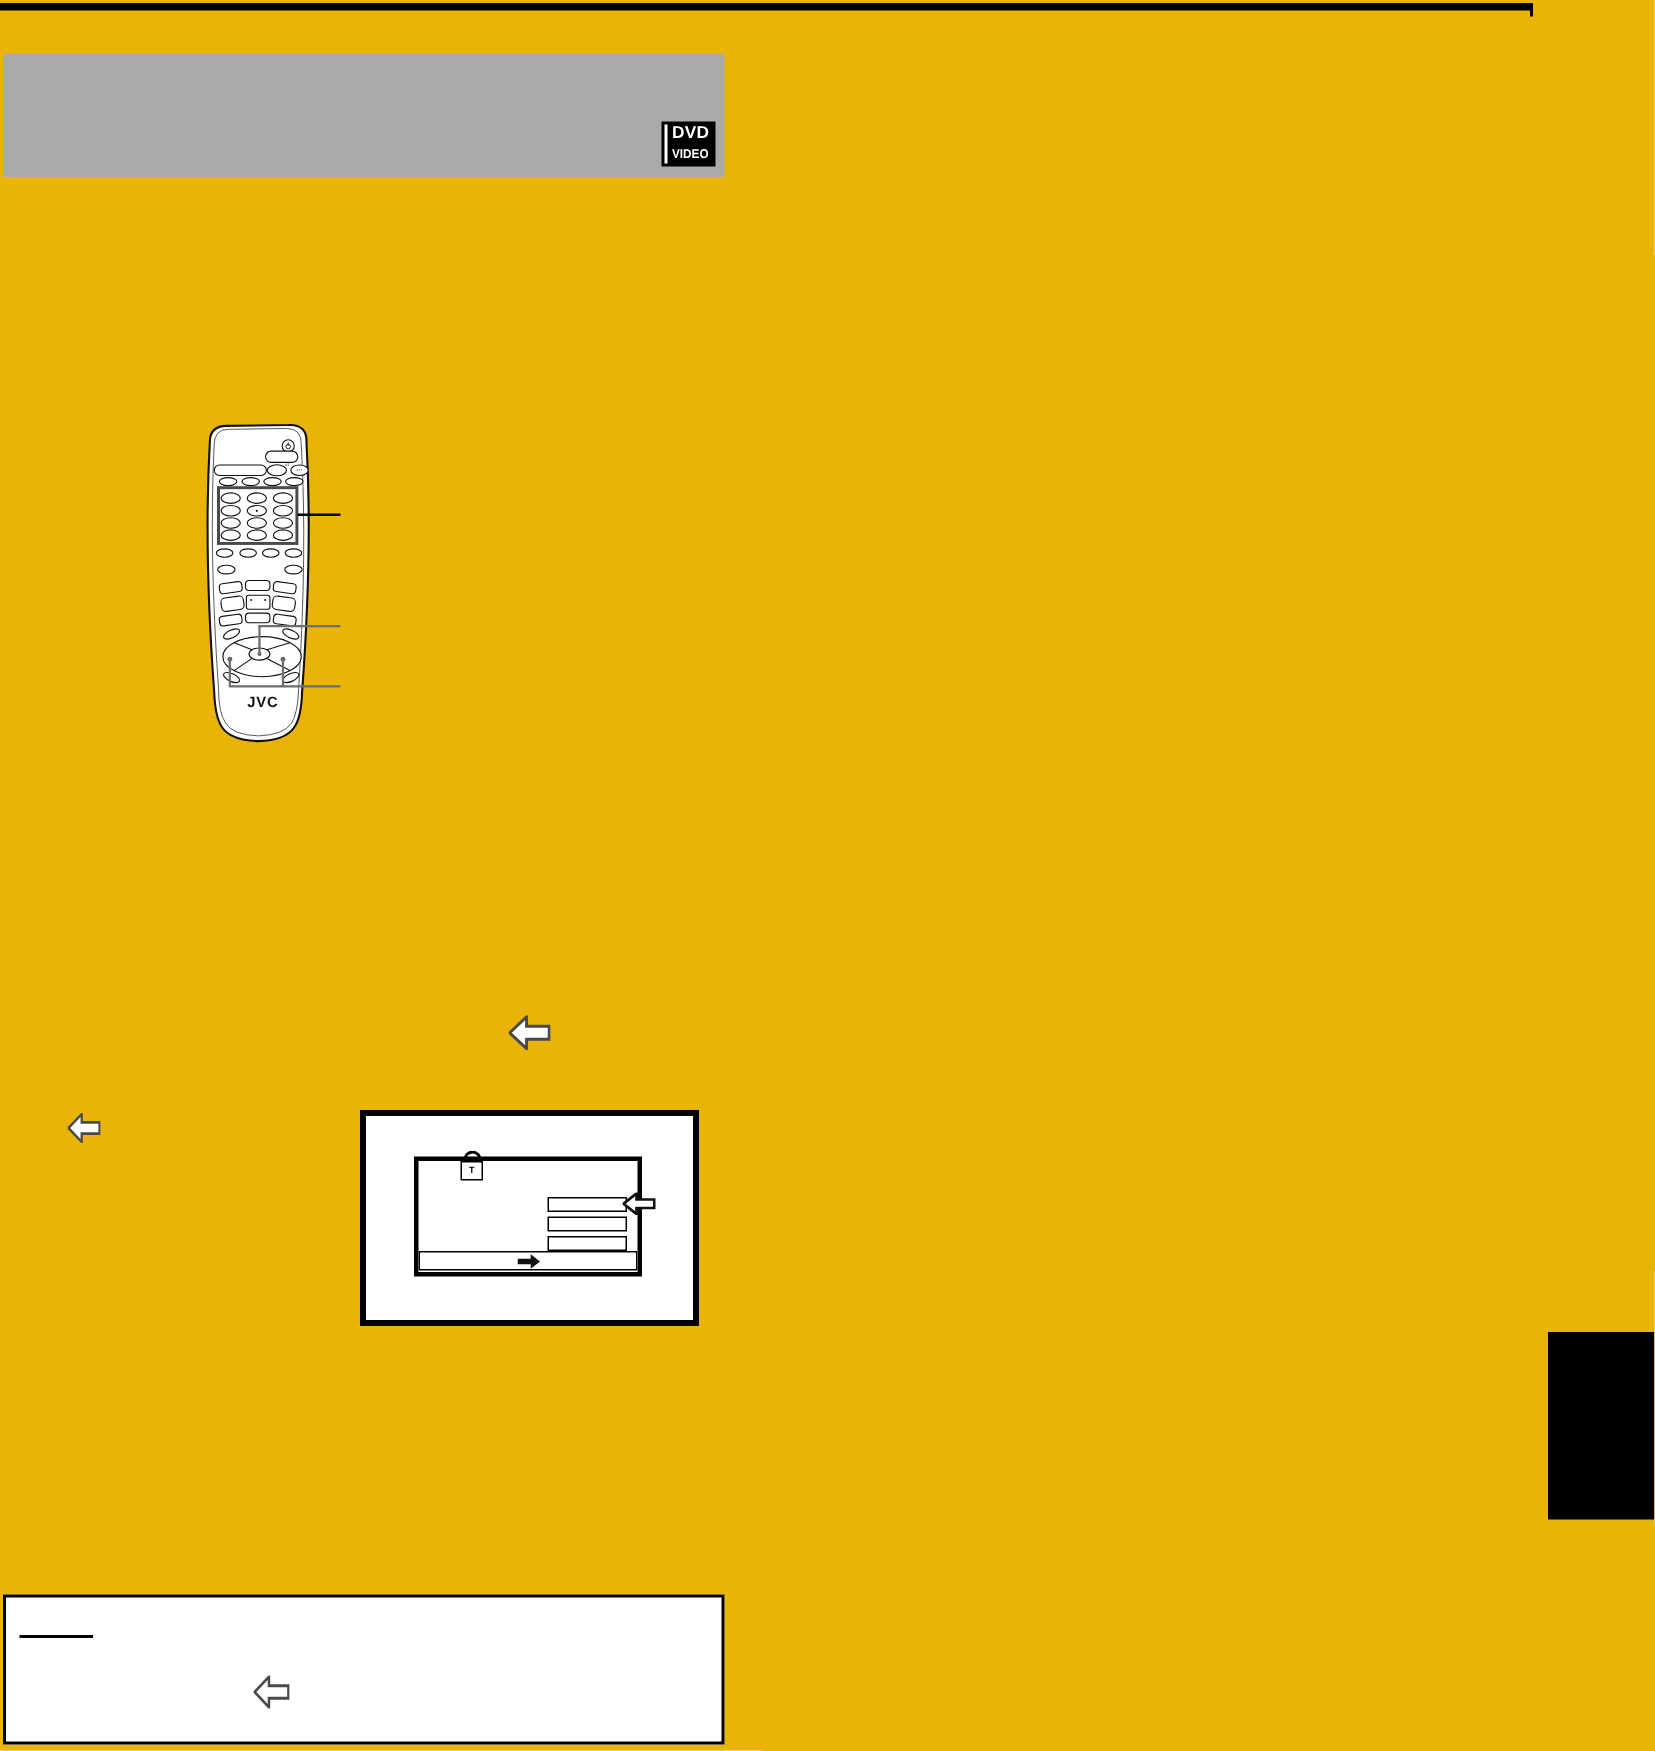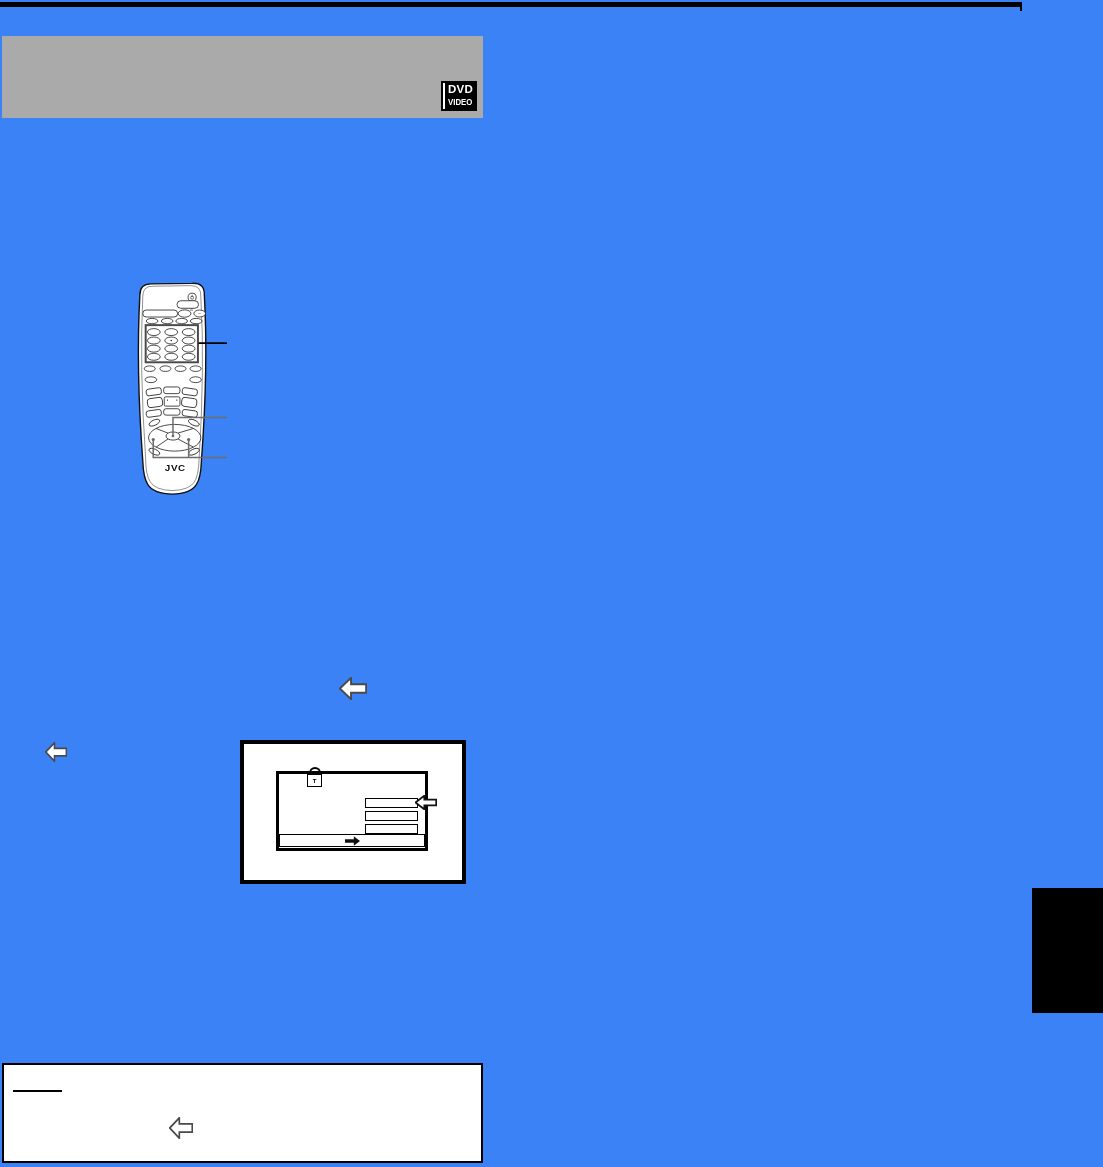--- a/index.html
+++ b/index.html
@@ -1,18 +1,18 @@
 <!DOCTYPE html>
 <html><head>
 <meta charset="utf-8">
 <style>
   * { margin:0; padding:0; box-sizing:border-box; }
   body { background:#fff; font-family:"Liberation Sans", sans-serif; }
   .page {
-    position:relative; width:1103px; height:1167px; background:#3b82f6;
+    position:relative; width:1103px; height:1167px; background:#eab308;
     overflow:hidden;
   }
   .abs { position:absolute; }
   .top-rule { left:0; top:2px; width:1022px; height:5px; background:#000; }
   .top-rule-tick { left:1020px; top:2px; width:2px; height:9px; background:#000; }
   .header-band { left:2px; top:36px; width:481px; height:82px; background:#aaaaaa; }
   .dvd-badge {
     left:441px; top:81px; width:36px; height:30px; background:#000;
     color:#fff; overflow:hidden;
   }

